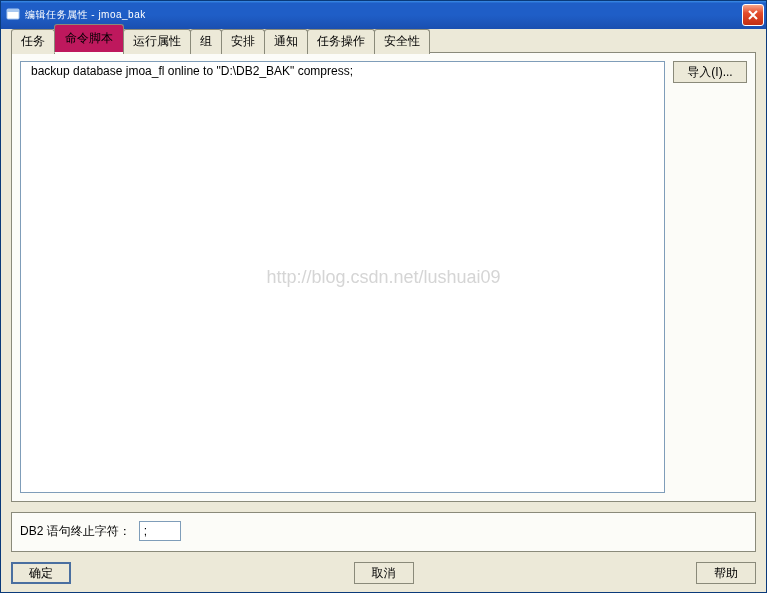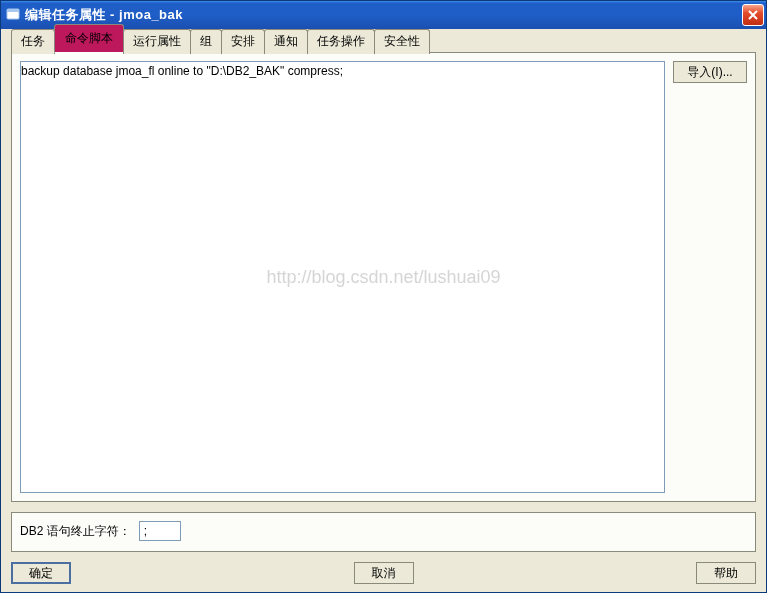--- a/index.html
+++ b/index.html
@@ -14,21 +14,21 @@
 .window { width: 767px; height: 593px; border: 1px solid #0a3a7a; background: #ece9d8; display: flex; flex-direction: column; }
 .titlebar {
   height: 28px;
   background: linear-gradient(to bottom, #3a8de8 0%, #1f5ec7 8%, #1f5ec7 50%, #1a4fb0 100%);
   display: flex;
   align-items: center;
   color: #fff;
   padding: 0 2px 0 4px;
 }
 .titlebar .tb-icon { width: 16px; height: 16px; margin-right: 4px; display:flex; align-items:center; justify-content:center; }
-.titlebar-title { flex: 1; font-size: 13px; font-weight: bold; letter-spacing: 0.5px; }
+.titlebar-title { flex: 1; font-size: 10px; font-weight: normal; letter-spacing: 0.5px; }
 .close-btn {
   width: 22px; height: 22px;
   background: linear-gradient(to bottom, #f7a58a 0%, #e44b2b 40%, #c22e12 100%);
   border: 1px solid #fff; border-radius: 3px;
   display: flex; align-items: center; justify-content: center;
   color: #fff; font-weight: bold; font-size: 13px;
   cursor: pointer;
 }
 .client-area { flex: 1; display: flex; flex-direction: column; padding: 0; }
 .path-row { padding: 8px 10px 10px 10px; color: #000; font-size: 12px; }
@@ -46,21 +46,21 @@
   border-bottom: 1px solid #fcfcf8;
 }
 .tab-page {
   border: 1px solid #8a8a7a; background: #fcfcf8;
   flex: 1; display: flex; flex-direction: column;
   padding: 8px; position: relative; z-index: 1; margin-top: -1px;
 }
 .script-row { flex: 1; display: flex; gap: 8px; min-height: 0; }
 .script-text {
   flex: 1; border: 1px solid #7f9db9; background: #fff;
-  font-family: Tahoma, sans-serif; font-size: 12px; padding: 2px 0;
+  font-family: Tahoma, sans-serif; font-size: 12px; padding: 2px 10px;
   resize: none; outline: none; color: #000; white-space: pre-wrap;
 }
 .import-btn {
   width: 74px; height: 22px; border: 1px solid #8a8a7a;
   background: #ece9d8; cursor: pointer; font-size: 12px;
   font-family: inherit; align-self: flex-start;
 }
 .watermark {
   position: absolute; left: 50%; top: 50%; transform: translate(-50%, -50%);
   color: #d5d5d5; font-size: 18px; font-family: Liberation Sans, sans-serif;

